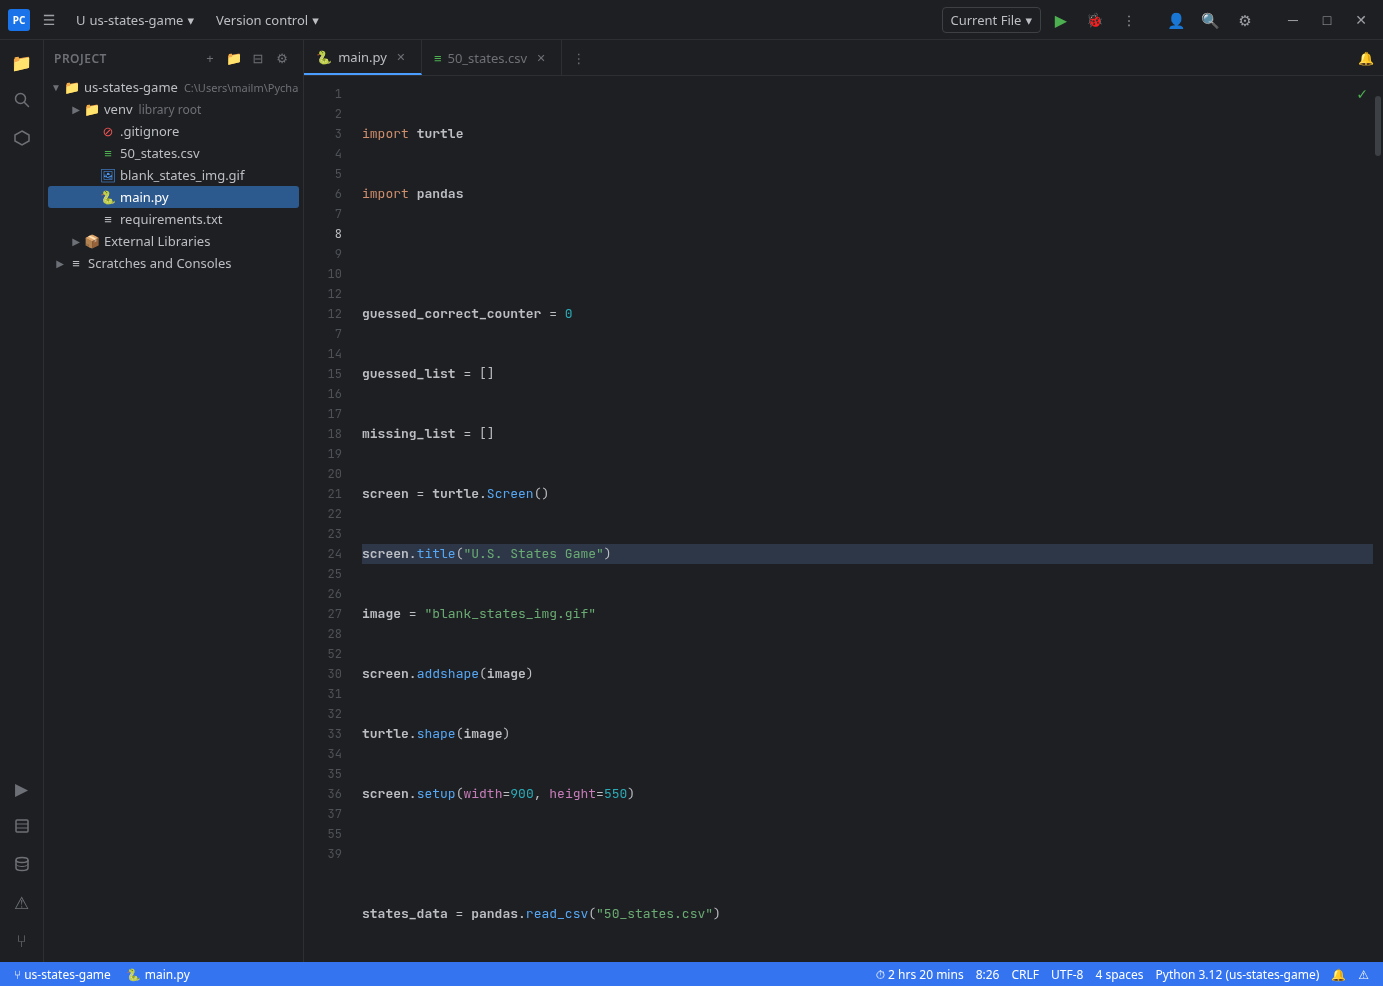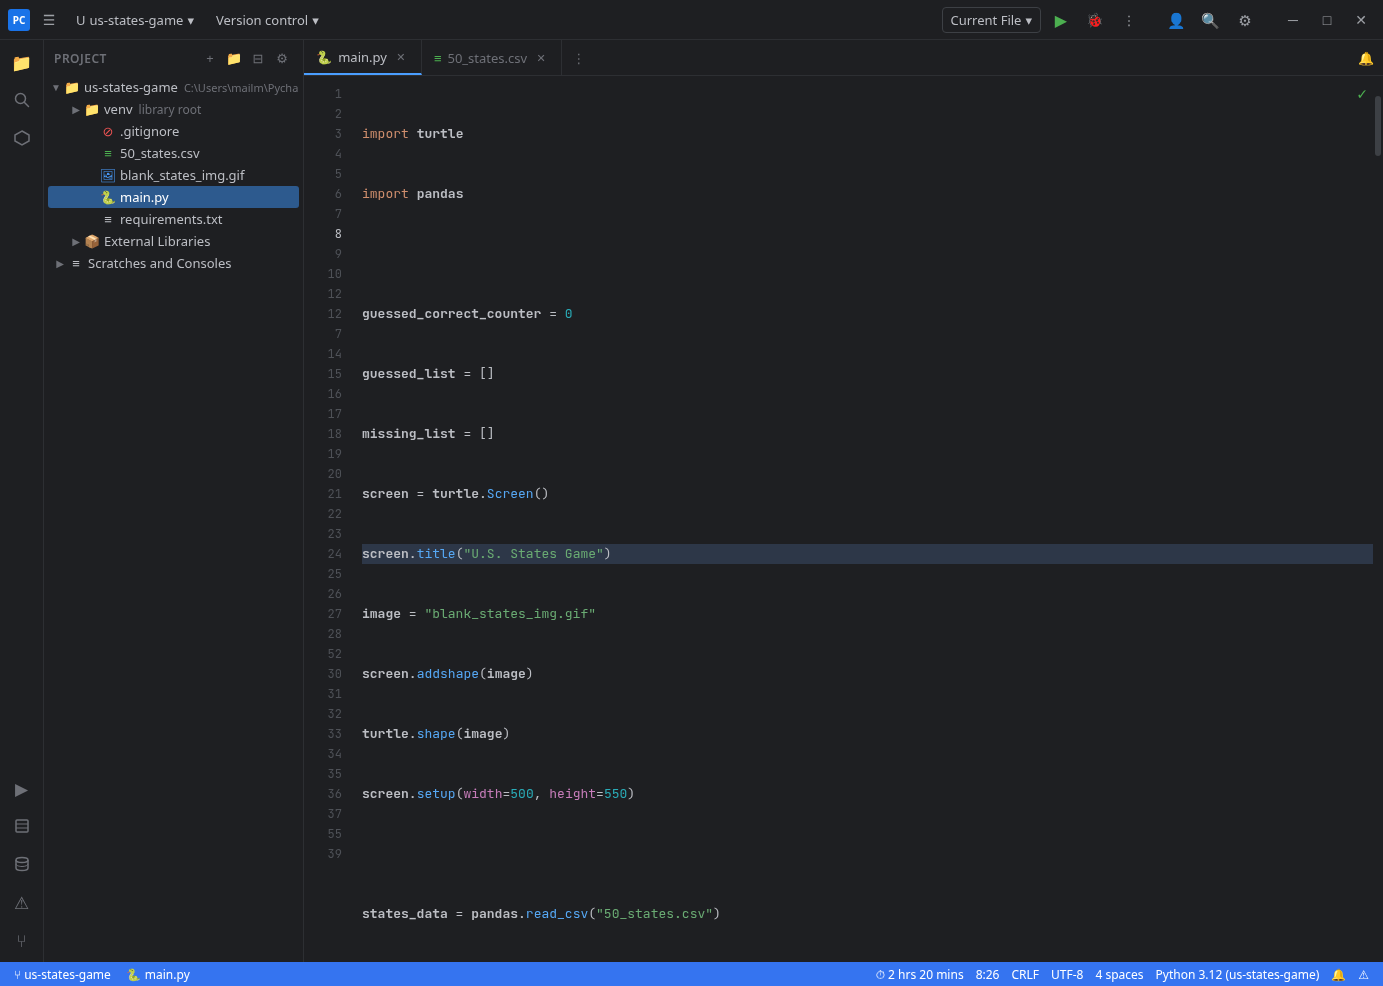--- a/index.html
+++ b/index.html
@@ -511,21 +511,21 @@
         <div class="code-line"><span class="kw">import</span><span> </span><span class="var">pandas</span></div>
         <div class="code-line">&nbsp;</div>
         <div class="code-line"><span class="var">guessed_correct_counter</span><span class="op"> = </span><span class="num">0</span></div>
         <div class="code-line"><span class="var">guessed_list</span><span class="op"> = </span><span>[]</span></div>
         <div class="code-line"><span class="var">missing_list</span><span class="op"> = </span><span>[]</span></div>
         <div class="code-line"><span class="var">screen</span><span class="op"> = </span><span class="var">turtle</span><span>.</span><span class="fn">Screen</span><span>()</span></div>
         <div class="code-line highlighted"><span class="var">screen</span><span>.</span><span class="fn">title</span><span>(</span><span class="str">"U.S. States Game"</span><span>)</span></div>
         <div class="code-line"><span class="var">image</span><span class="op"> = </span><span class="str">"blank_states_img.gif"</span></div>
         <div class="code-line"><span class="var">screen</span><span>.</span><span class="fn">addshape</span><span>(</span><span class="var">image</span><span>)</span></div>
         <div class="code-line"><span class="var">turtle</span><span>.</span><span class="fn">shape</span><span>(</span><span class="var">image</span><span>)</span></div>
-        <div class="code-line"><span class="var">screen</span><span>.</span><span class="fn">setup</span><span>(</span><span class="param">width</span><span>=</span><span class="num">500</span><span>, </span><span class="param">height</span><span>=</span><span class="num">550</span><span>)</span></div>
+        <div class="code-line"><span class="var">screen</span><span>.</span><span class="fn">setup</span><span>(</span><span class="param">width</span><span>=</span><span class="num">900</span><span>, </span><span class="param">height</span><span>=</span><span class="num">550</span><span>)</span></div>
         <div class="code-line">&nbsp;</div>
         <div class="code-line"><span class="var">states_data</span><span class="op"> = </span><span class="var">pandas</span><span>.</span><span class="fn">read_csv</span><span>(</span><span class="str">"50_states.csv"</span><span>)</span></div>
         
         
         
         
         
         
         
         

